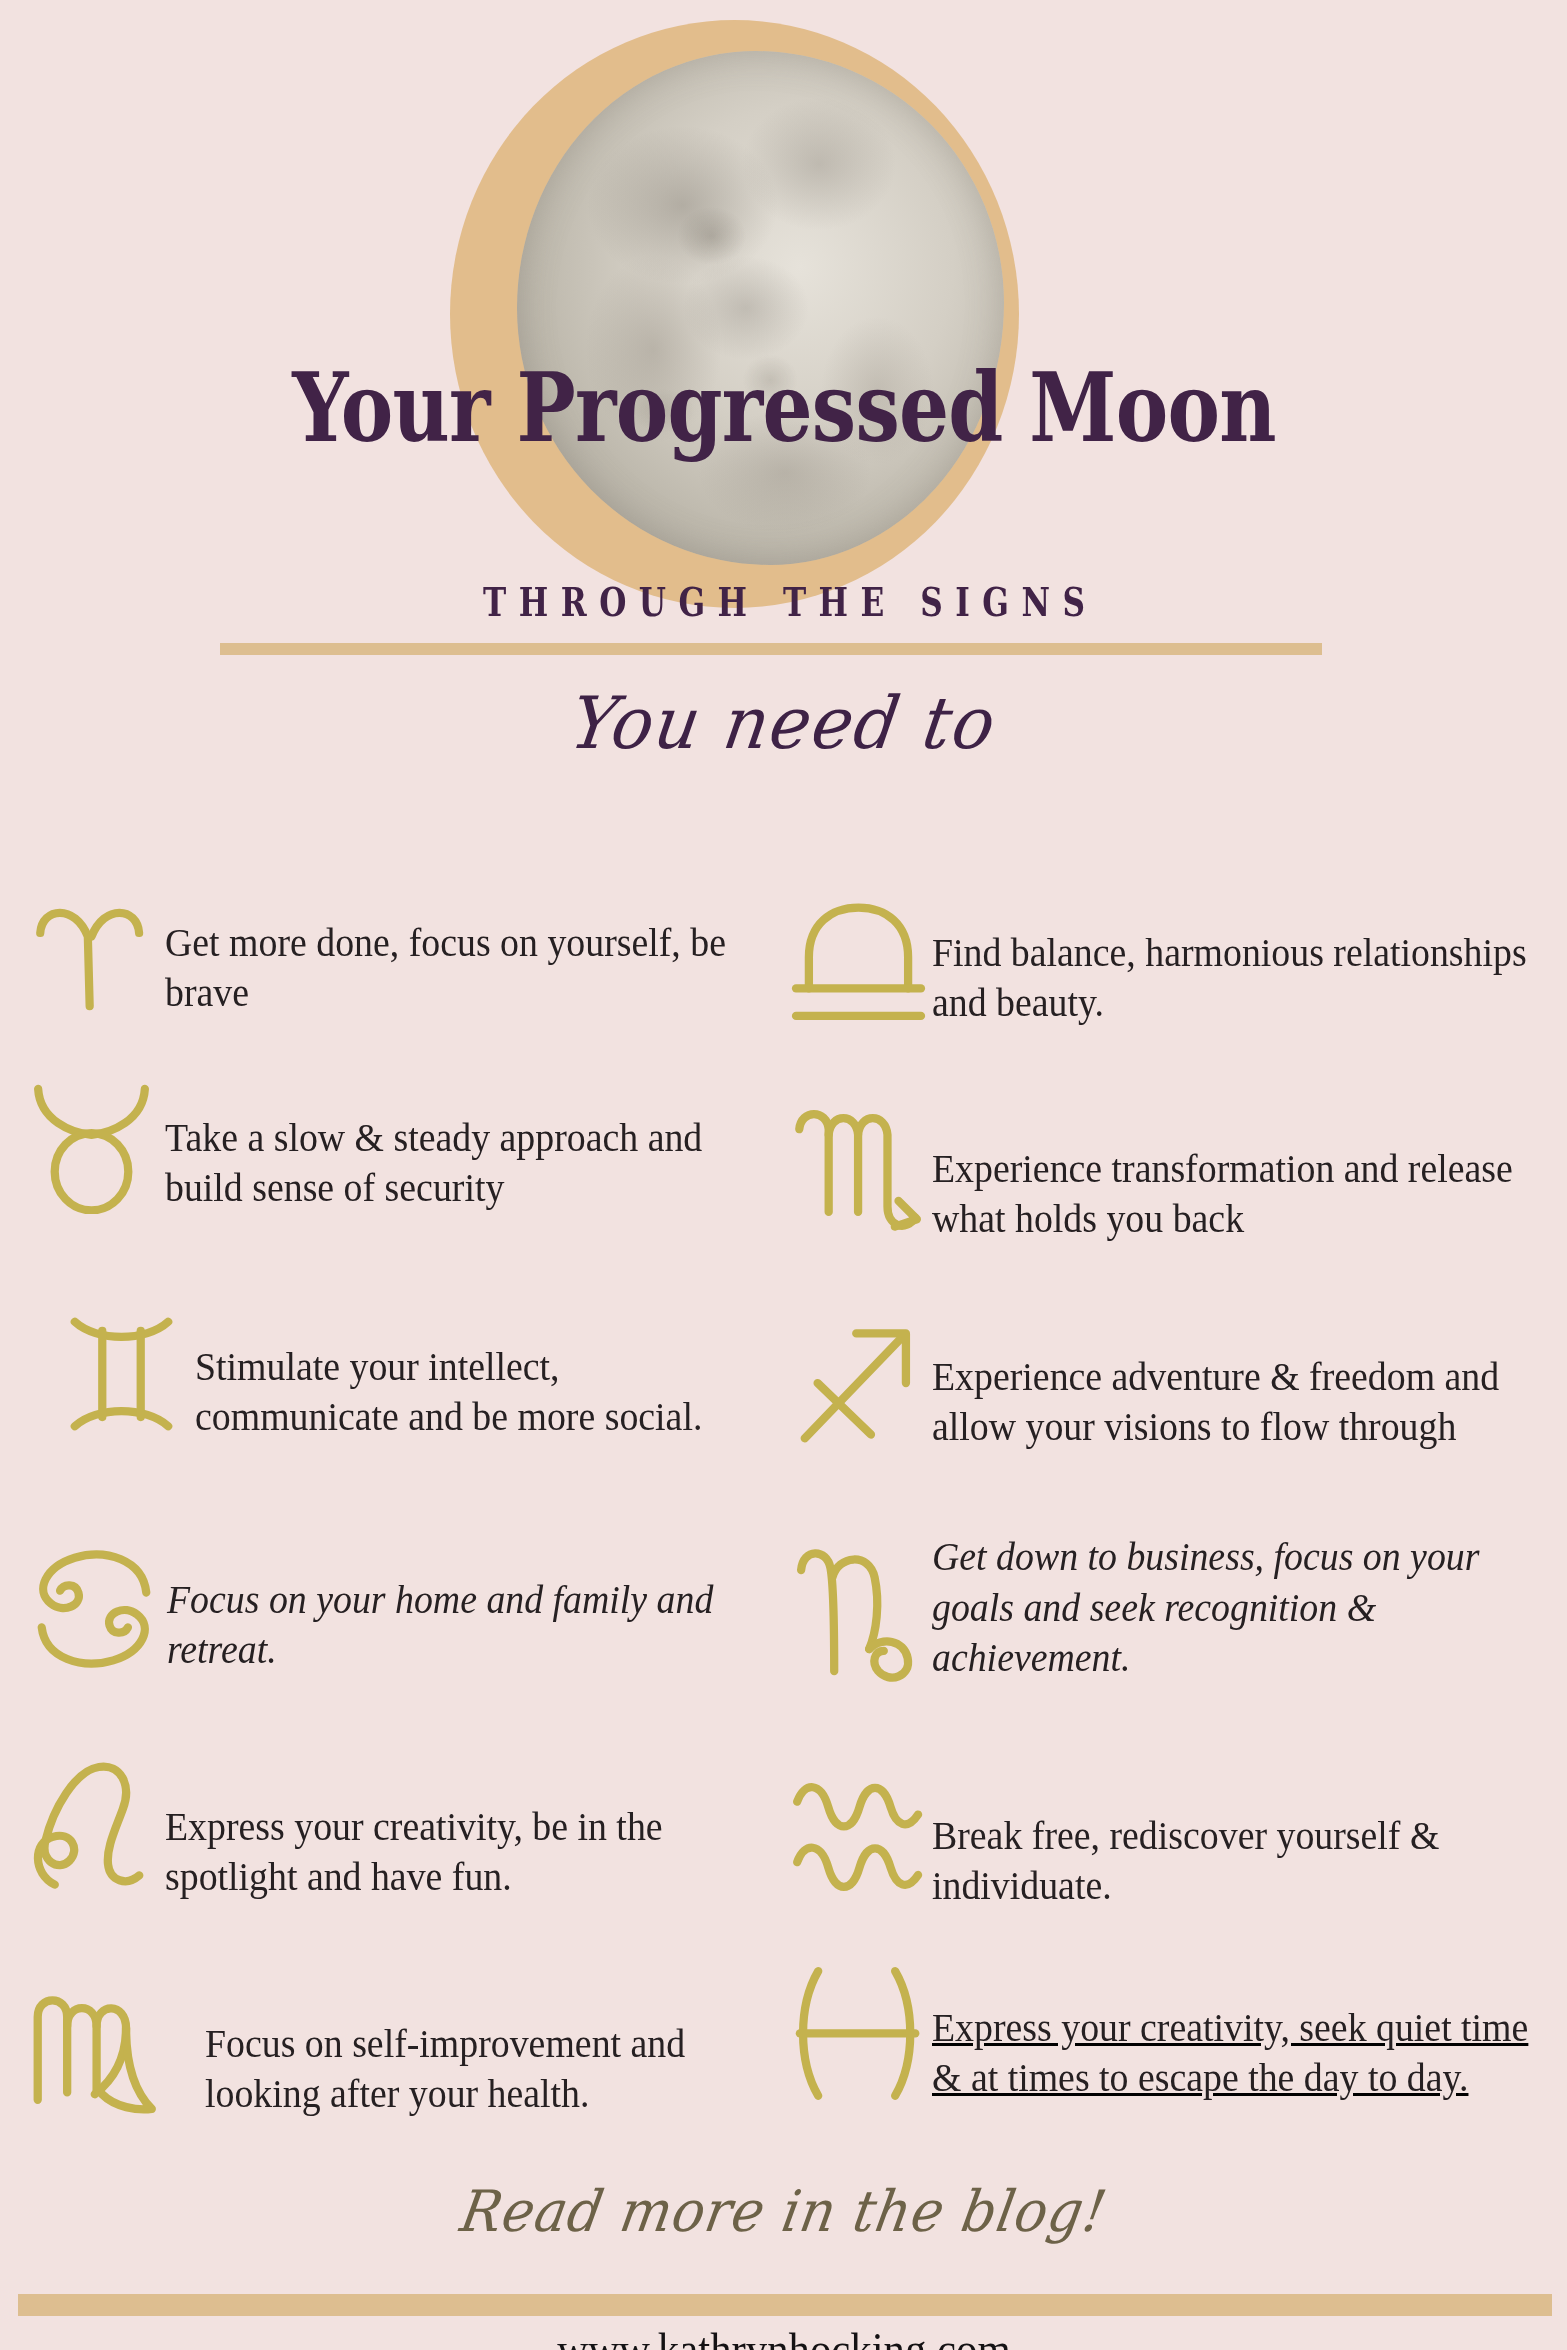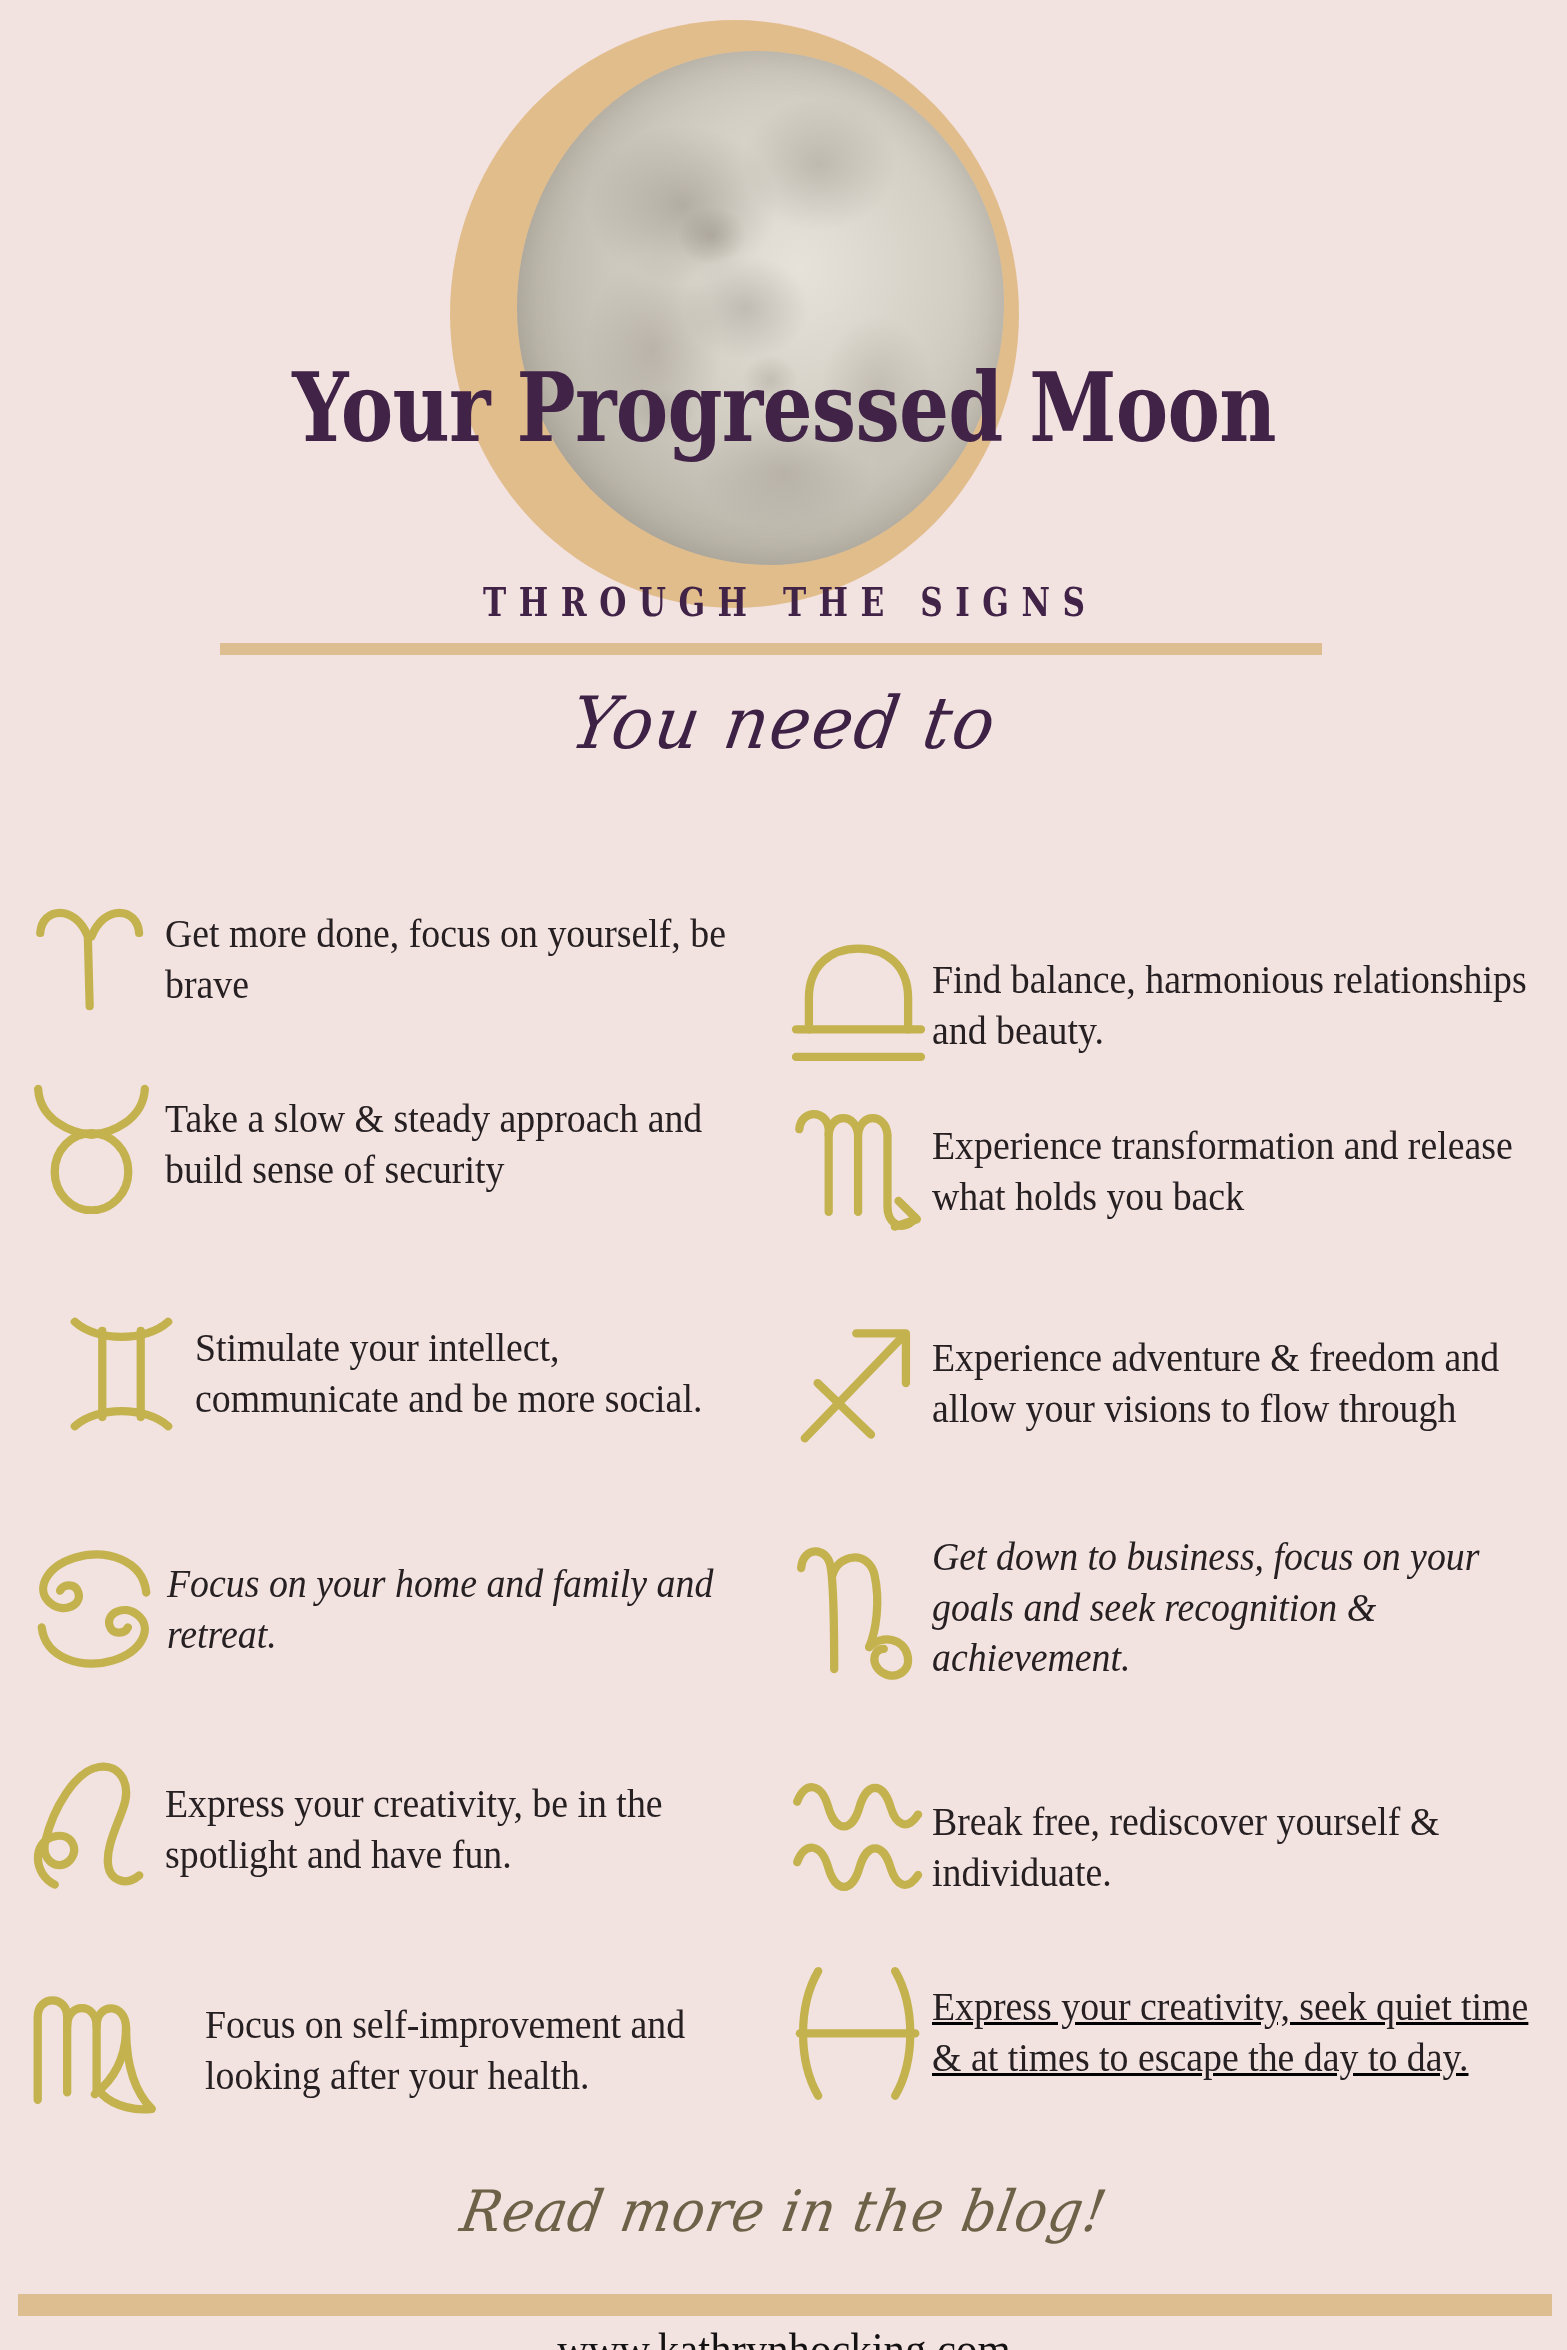--- a/index.html
+++ b/index.html
@@ -91,21 +91,21 @@
   .grid{
     position:absolute;left:0;top:900px;width:1568px;height:1267px;
   }
   .col{position:absolute;top:0;width:753px;}
   .col-left{left:18.4px;}
   .col-right{left:785px;}
 
   .row{
     position:absolute;
     display:flex;
-    align-items:center;
+    align-items:flex-end;
   }
   .glyph{
     flex:0 0 auto;
     width:147px;
     display:flex;
     align-items:center;
     justify-content:center;
   }
   .glyph svg{display:block;}
   .glyph svg path,.glyph svg line,.glyph svg polyline,.glyph svg circle,
@@ -232,21 +232,21 @@
             <path d="M112 50 C112 92, 122 120, 140 138 C124 140, 100 136, 86 122"></path>
           </svg>
         </div>
         <div class="copy">Focus on self-improvement and looking after your health.</div>
       </div>
 
     </div>
 
     <div class="col col-right">
 
-      <div class="row" style="top:0px;left:0;width:762px;margin-top:41px;">
+      <div class="row" style="top:0px;left:0;width:762px;">
         <div class="glyph">
           <svg width="147" height="129" viewBox="0 0 160 140">
             <path d="M26 96 L26 62 C26 26, 50 8, 80 8 C110 8, 134 26, 134 62 L134 96"></path>
             <line x1="12" y1="96" x2="148" y2="96"></line>
             <line x1="12" y1="126" x2="148" y2="126"></line>
           </svg>
         </div>
         <div class="copy">Find balance, harmonious relationships and beauty.</div>
       </div>
 

